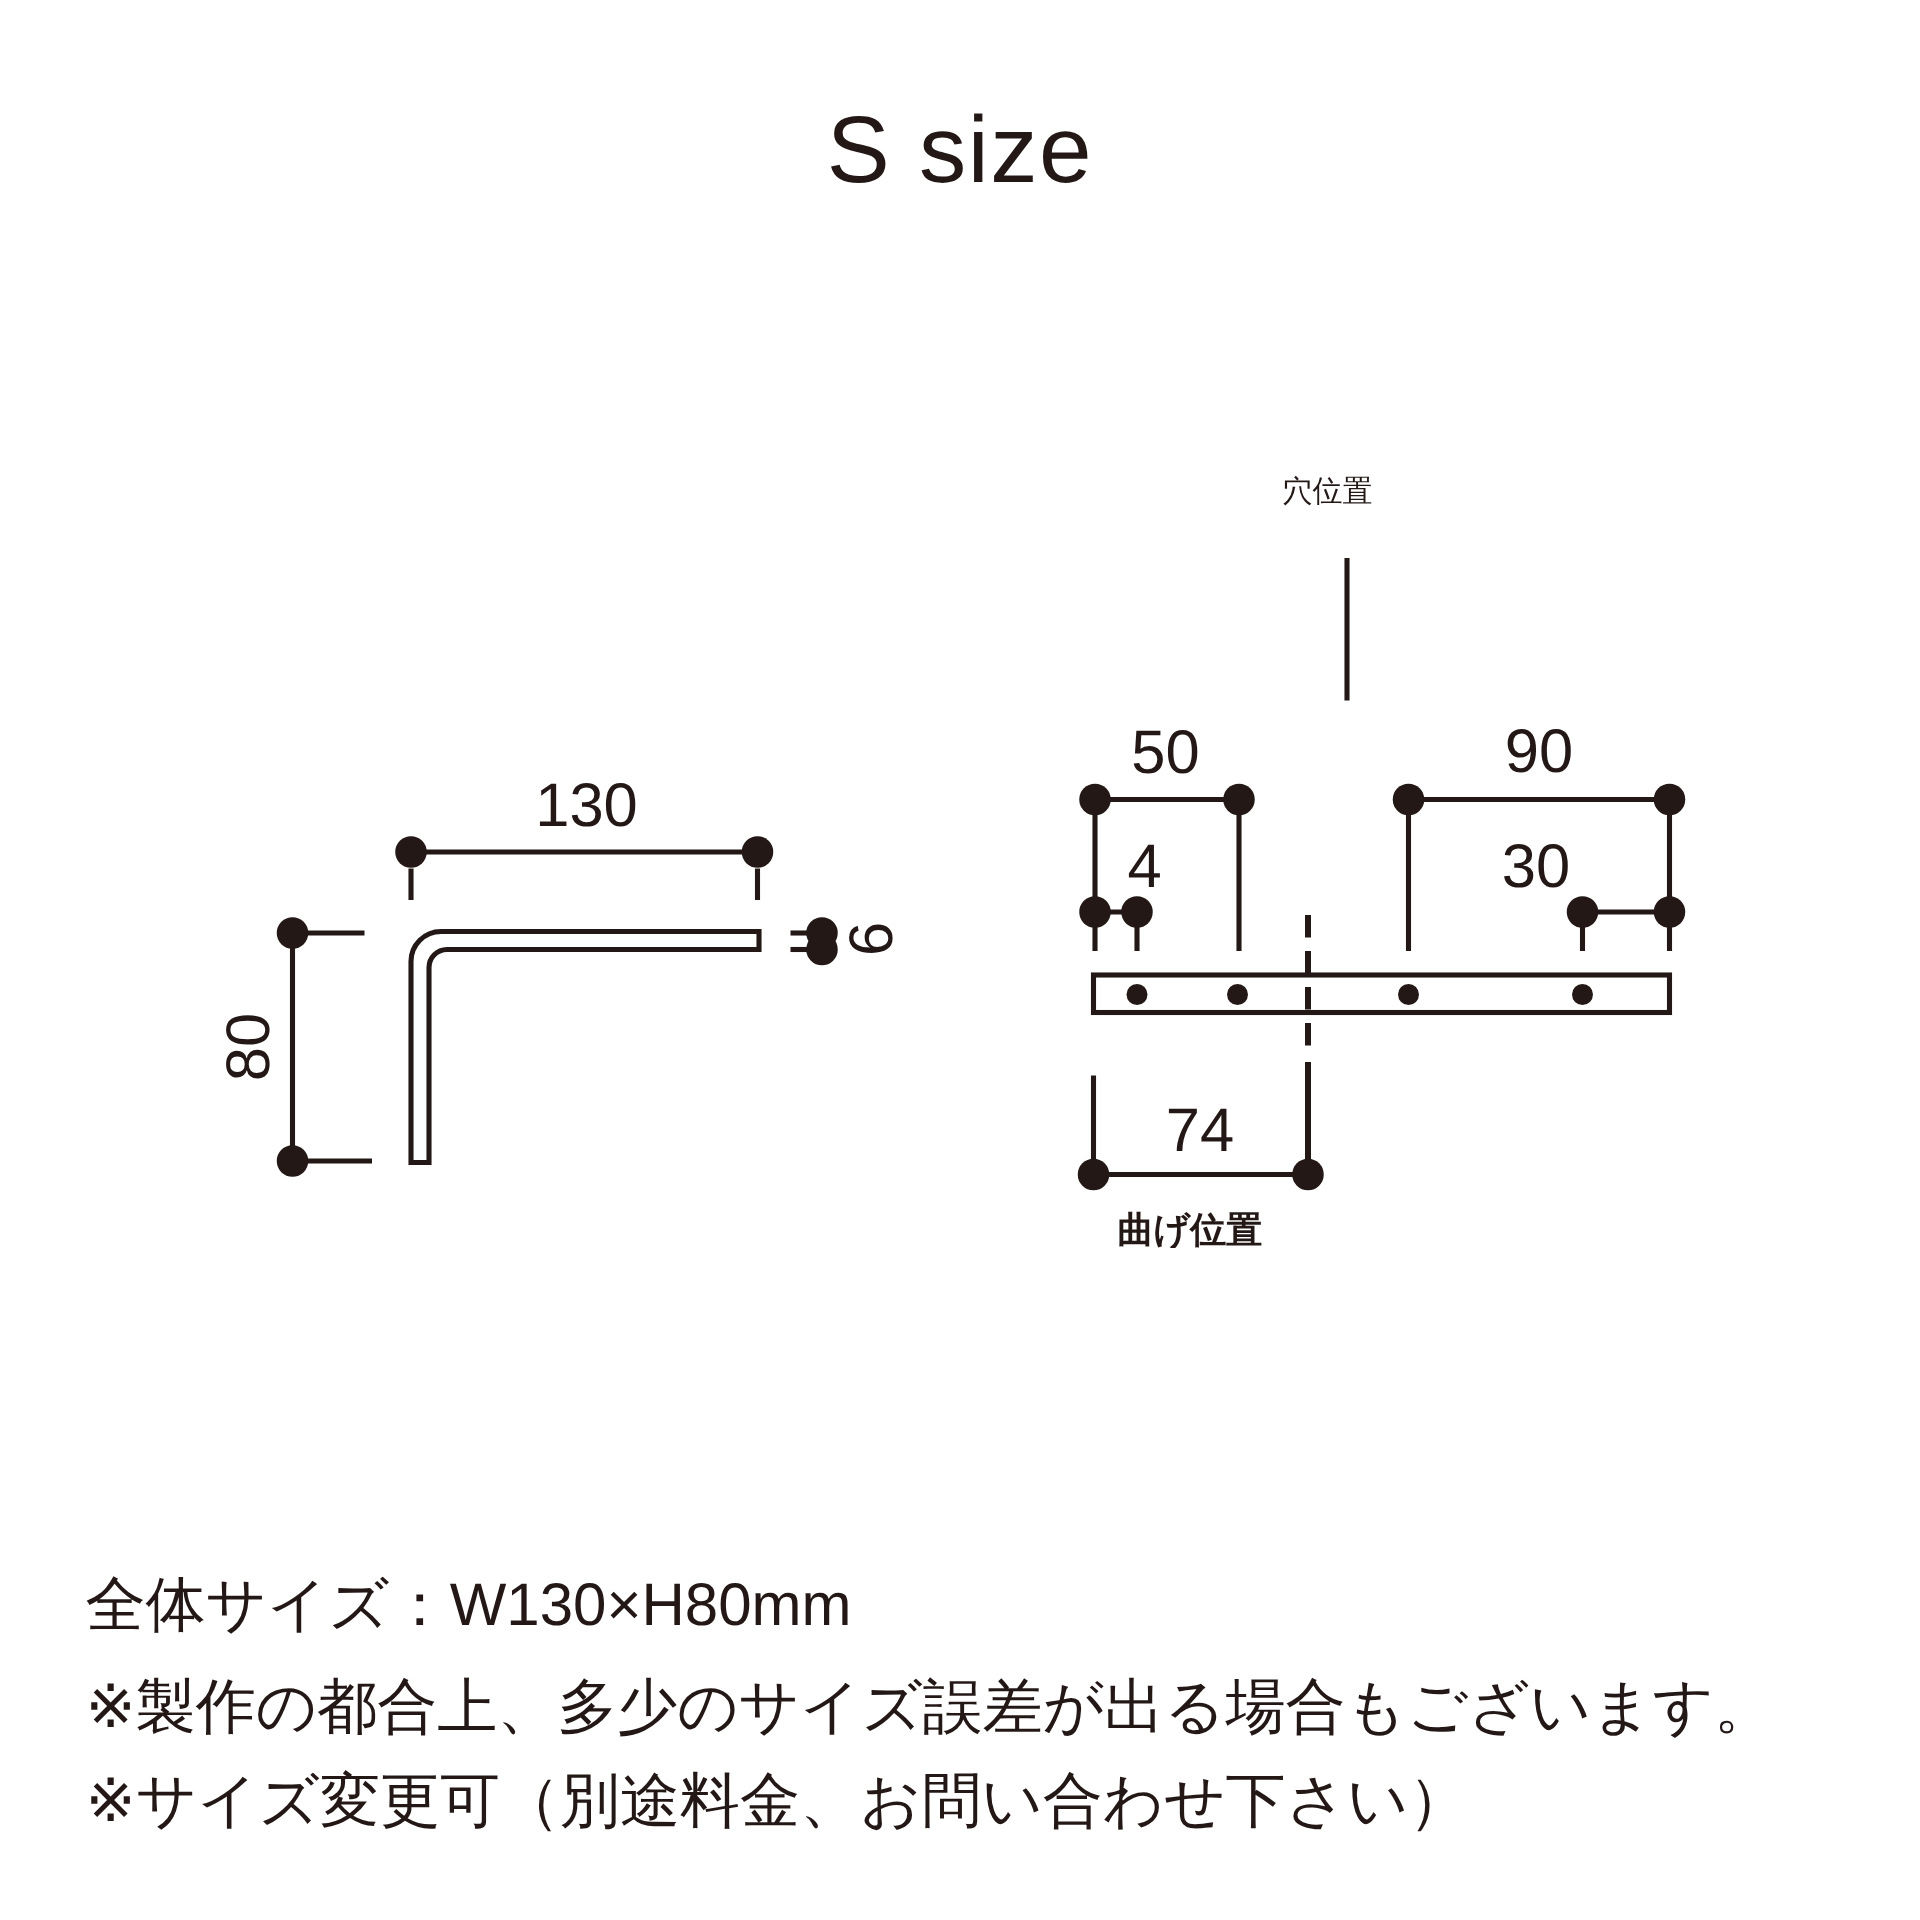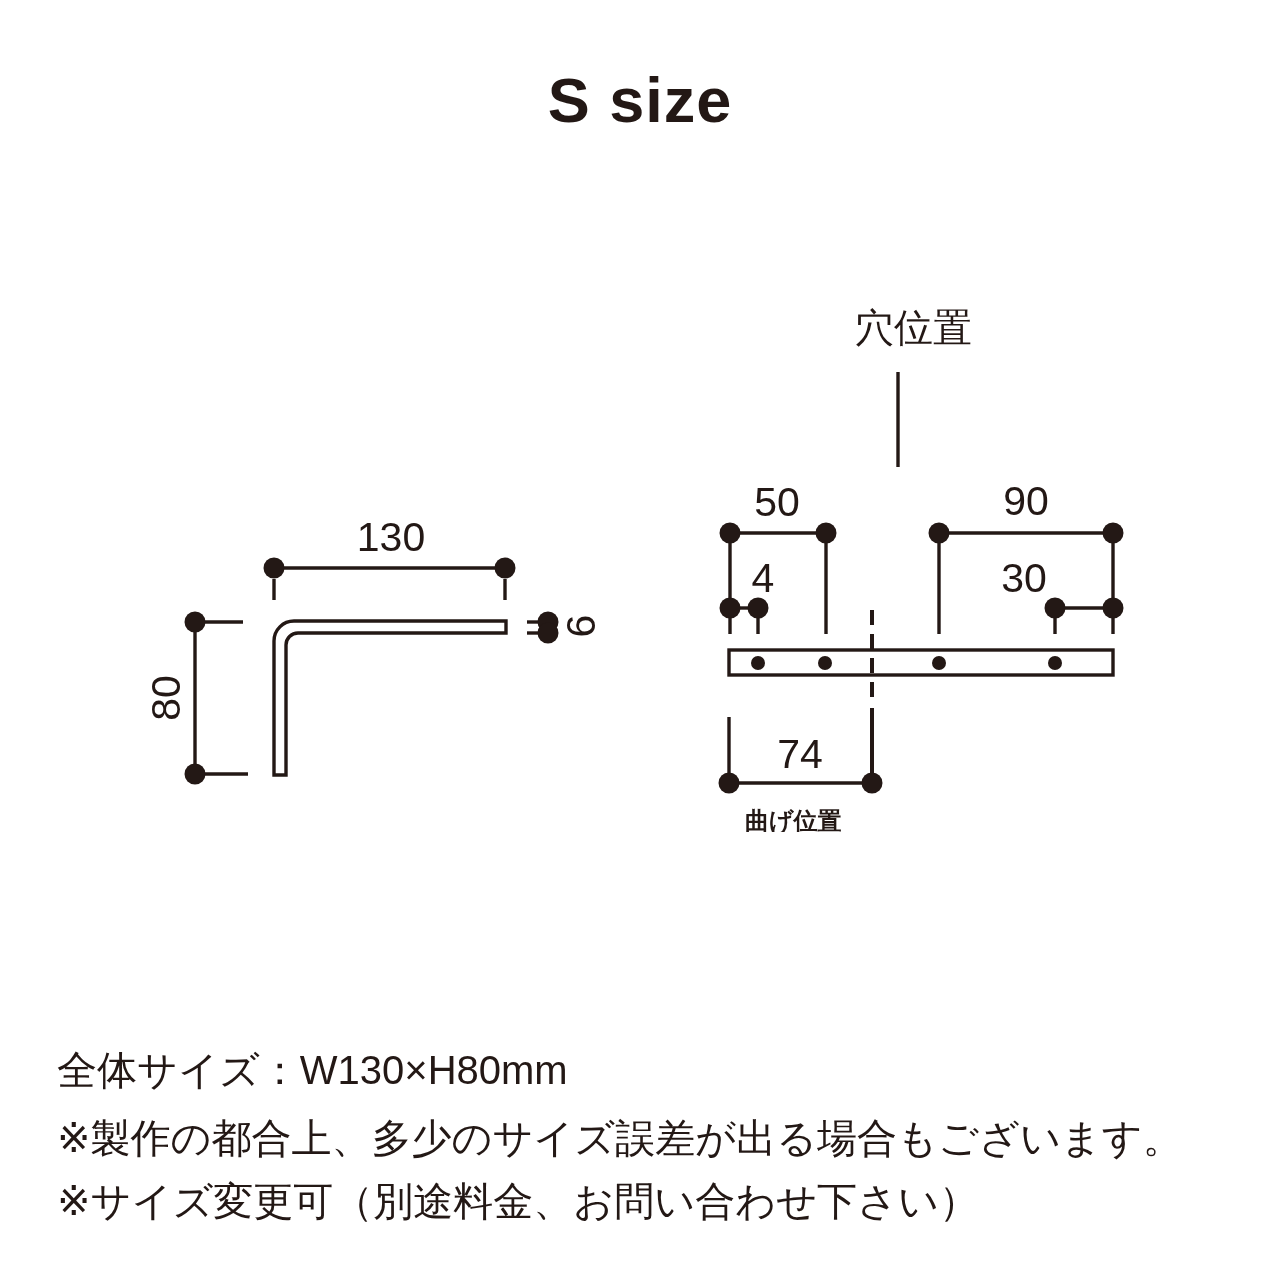--- a/index.html
+++ b/index.html
@@ -4,30 +4,30 @@
 <style>
   html,body{margin:0;padding:0;}
   body{
     width:1280px;height:1280px;position:relative;background:#ffffff;
     font-family:"Liberation Sans","DejaVu Sans",sans-serif;
     overflow:hidden;
   }
   .ink{color:#231815;}
   #title{
     position:absolute;left:640px;top:64px;transform:translateX(-50%);
-    font-size:63px;font-weight:bold;letter-spacing:1px;white-space:nowrap;
+    font-size:63px;font-weight:normal;letter-spacing:1px;white-space:nowrap;
   }
   svg{position:absolute;left:0;top:0;}
   .dim-label{
     position:absolute;font-size:41px;line-height:41px;white-space:nowrap;
     transform:translate(-50%,-50%);
   }
   .dim-label.rot{transform:translate(-50%,-50%) rotate(-90deg);}
   .jp-label{
-    position:absolute;font-size:39px;line-height:30px;white-space:nowrap;
+    position:absolute;font-size:20px;line-height:30px;white-space:nowrap;
   }
   #bend-label-clip{
     position:absolute;left:745px;top:806px;width:140px;height:26px;
     overflow:hidden;
   }
   #bend-label-clip .jp-label{position:static;font-size:24px;line-height:30px;font-weight:bold;}
   .note{
     position:absolute;left:57px;font-size:40px;line-height:40px;white-space:nowrap;
   }
   #note-1{top:1050px;}

